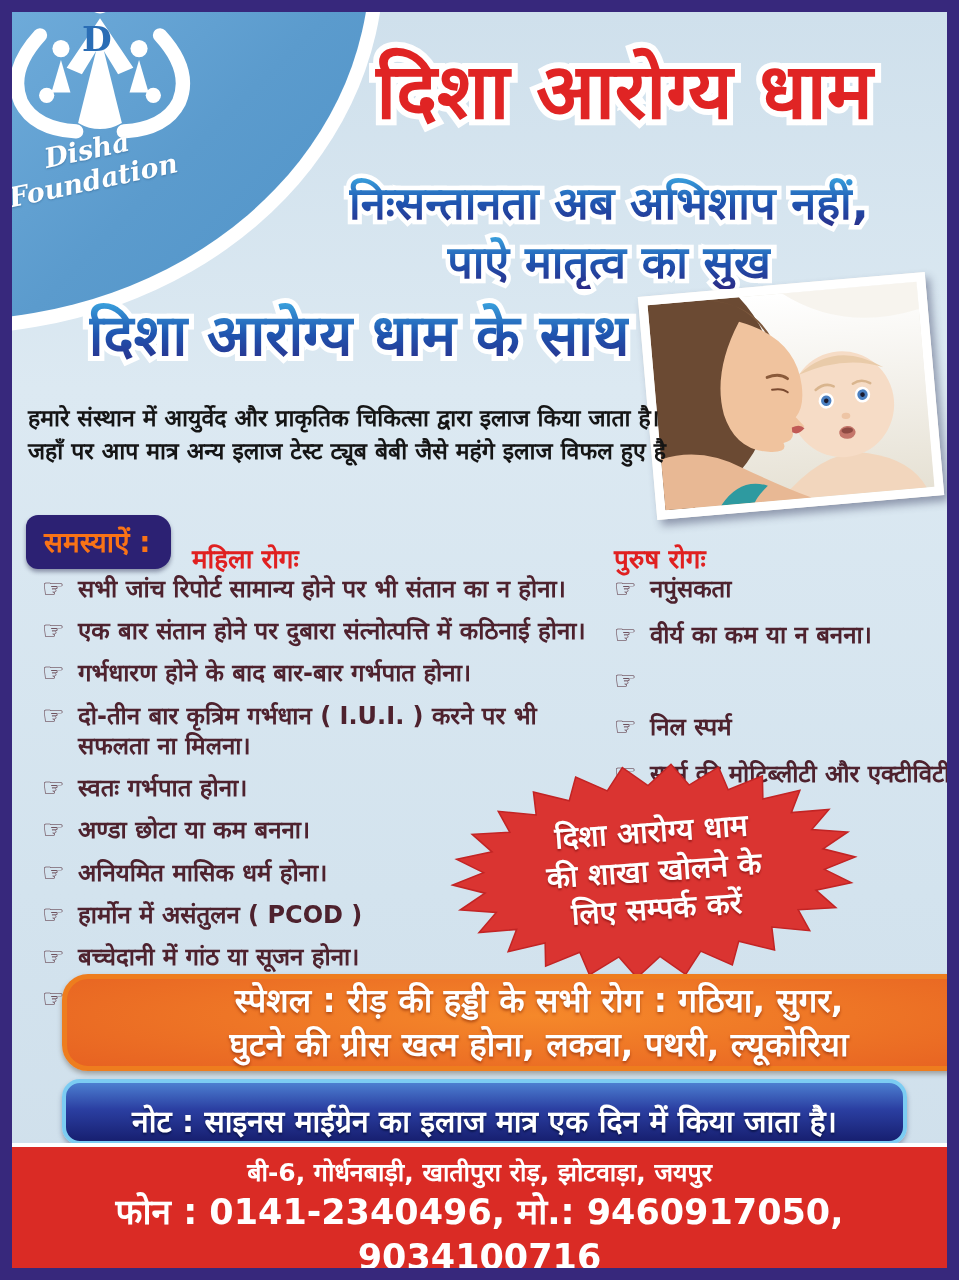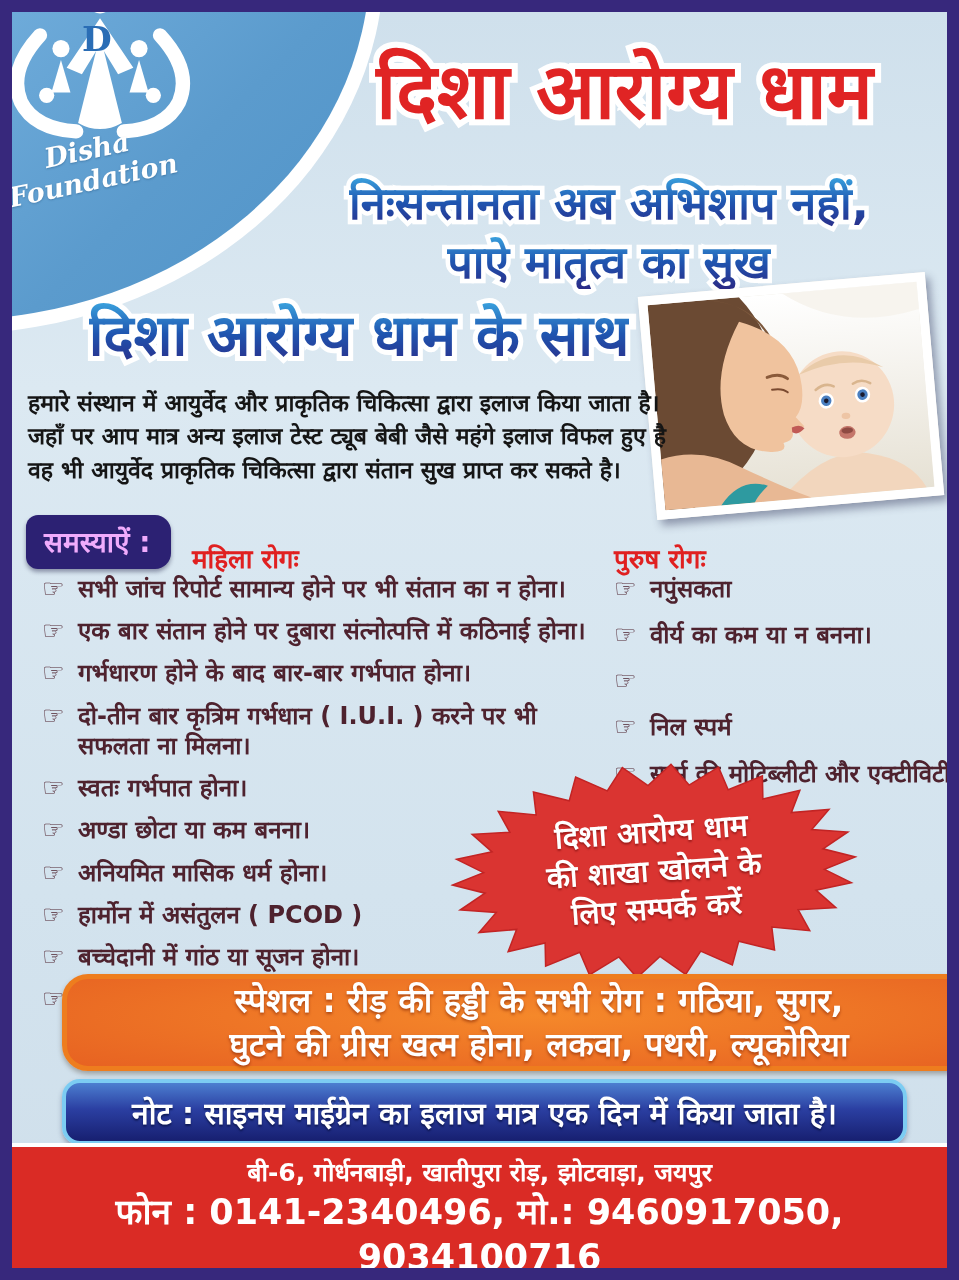--- a/index.html
+++ b/index.html
@@ -38,31 +38,31 @@
   .title .fill{color:#e02424;}
   .sub1{left:258px;top:163px;width:678px;position:absolute;font-size:45px;font-weight:700;line-height:1.3;}
   .sub2{left:258px;top:222px;width:678px;position:absolute;font-size:45px;font-weight:800;line-height:1.3;}
   .sub1 .stroke,.sub2 .stroke{-webkit-text-stroke:9px #ffffff;}
   .grad-blue{background:linear-gradient(180deg,#3aa2de 0%,#1f55b0 48%,#2b2a86 100%);
     -webkit-background-clip:text;background-clip:text;color:transparent;}
   .tagline{left:22px;top:286px;width:650px;position:absolute;font-size:57px;font-weight:800;line-height:1.3;}
   .tagline .stroke{-webkit-text-stroke:10px #ffffff;}
 
   
-  .intro{position:absolute;left:16px;top:375px;width:640px;
+  .intro{position:absolute;left:16px;top:390px;width:640px;
     font-size:23px;font-weight:700;color:#151515;line-height:1.45;}
 
   
   .photo{position:absolute;right:12px;top:272px;width:288px;height:224px;
     border:9px solid #ffffff;background:#f2efe8;transform:rotate(-5deg);
     box-shadow:4px 6px 9px rgba(50,55,90,.45);}
   .photo svg{display:block;width:100%;height:100%;}
 
   
-  .badge{position:absolute;left:14px;top:503px;background:#2c2173;color:#f0abfc;
+  .badge{position:absolute;left:14px;top:503px;background:#2c2173;color:#f97316;
     font-size:28px;font-weight:800;padding:7px 20px 9px 18px;border-radius:12px 16px 16px 12px;
     box-shadow:0 3px 4px rgba(20,20,60,.4);text-align:center;}
   .col-head{position:absolute;font-size:26px;font-weight:800;color:#e02020;margin-top:19px;}
   .head-female{left:180px;top:509px;}
   .head-male{left:602px;top:509px;}
   .plist{position:absolute;list-style:none;margin:0;padding:0;}
   .list-female{left:30px;top:562px;width:572px;}
   .list-male{left:602px;top:562px;width:348px;}
   .li{display:flex;align-items:flex-start;margin-bottom:12px;
     color:#4e222e;font-size:24px;font-weight:700;line-height:1.26;}
@@ -79,21 +79,21 @@
   
   .special{position:absolute;left:50px;top:962px;width:954px;height:97px;
     border:5px solid #ee7d1e;border-radius:26px;
     background:radial-gradient(130% 170% at 50% 42%,#f5882a 0%,#e45a20 62%,#dc4022 100%);
     display:flex;flex-direction:column;align-items:center;justify-content:center;
     color:#ffffff;font-size:33px;font-weight:800;line-height:1.32;
     text-shadow:0 2px 3px rgba(120,30,0,.55);box-shadow:0 3px 5px rgba(60,40,20,.35);}
   .note{position:absolute;left:50px;top:1067px;width:845px;height:66px;
     border:4px solid #7cccf2;border-radius:18px;
     background:linear-gradient(180deg,#4c7fd0 0%,#2b3fa2 45%,#171f70 100%);
-    display:flex;align-items:center;justify-content:center;color:#ffffff;
+    display:flex;align-items:flex-end;justify-content:center;color:#ffffff;
     font-size:30px;font-weight:800;text-shadow:0 2px 2px rgba(0,10,50,.6);
     box-shadow:0 3px 5px rgba(30,40,80,.35);}
 
   
   .footer{position:absolute;left:0;right:0;top:1131px;bottom:0;background:#da2b25;
     border-top:4px solid #ffffff;text-align:center;color:#ffffff;padding-top:9px;}
   .footer .addr{font-size:25px;font-weight:800;line-height:1.35;}
   .footer .phone{font-size:35px;font-weight:800;line-height:1.3;}
 </style>
 </head>
@@ -169,21 +169,20 @@
         <path d="M121,97 q11,-1 16,4" stroke="#7a4a30" stroke-width="2" fill="none" stroke-linecap="round"></path>
         <path d="M138,137 q9,-3 13,2 q-7,7 -13,3 Z" fill="#c05a55"></path>
         <path d="M0,210 L0,158 Q42,148 84,174 Q122,196 152,210 Z" fill="#e8b894"></path>
         <path d="M58,210 Q80,183 108,194 Q96,204 93,210 Z" fill="#2e9aa0"></path>
       </svg>
     </div>
 
     <div class="intro">
       <div>हमारे संस्थान में आयुर्वेद और प्राकृतिक चिकित्सा द्वारा इलाज किया जाता है।</div>
       <div>जहाँ पर आप मात्र अन्य इलाज टेस्ट ट्यूब बेबी जैसे महंगे इलाज विफल हुए है</div>
-      <div>वह भी आयुर्वेद प्राकृतिक चिकित्सा द्वारा संतान सुख प्राप्त कर सकते है।</div>
     </div>
 
     <div class="badge">समस्याऐं :</div>
     <div class="col-head head-female">महिला रोगः</div>
     <div class="col-head head-male">पुरुष रोगः</div>
 
     <ul class="plist list-female">
       <li class="li">
           <span class="finger">☞</span>
           <span>सभी जांच रिपोर्ट सामान्य होने पर भी संतान का न होना।</span>

